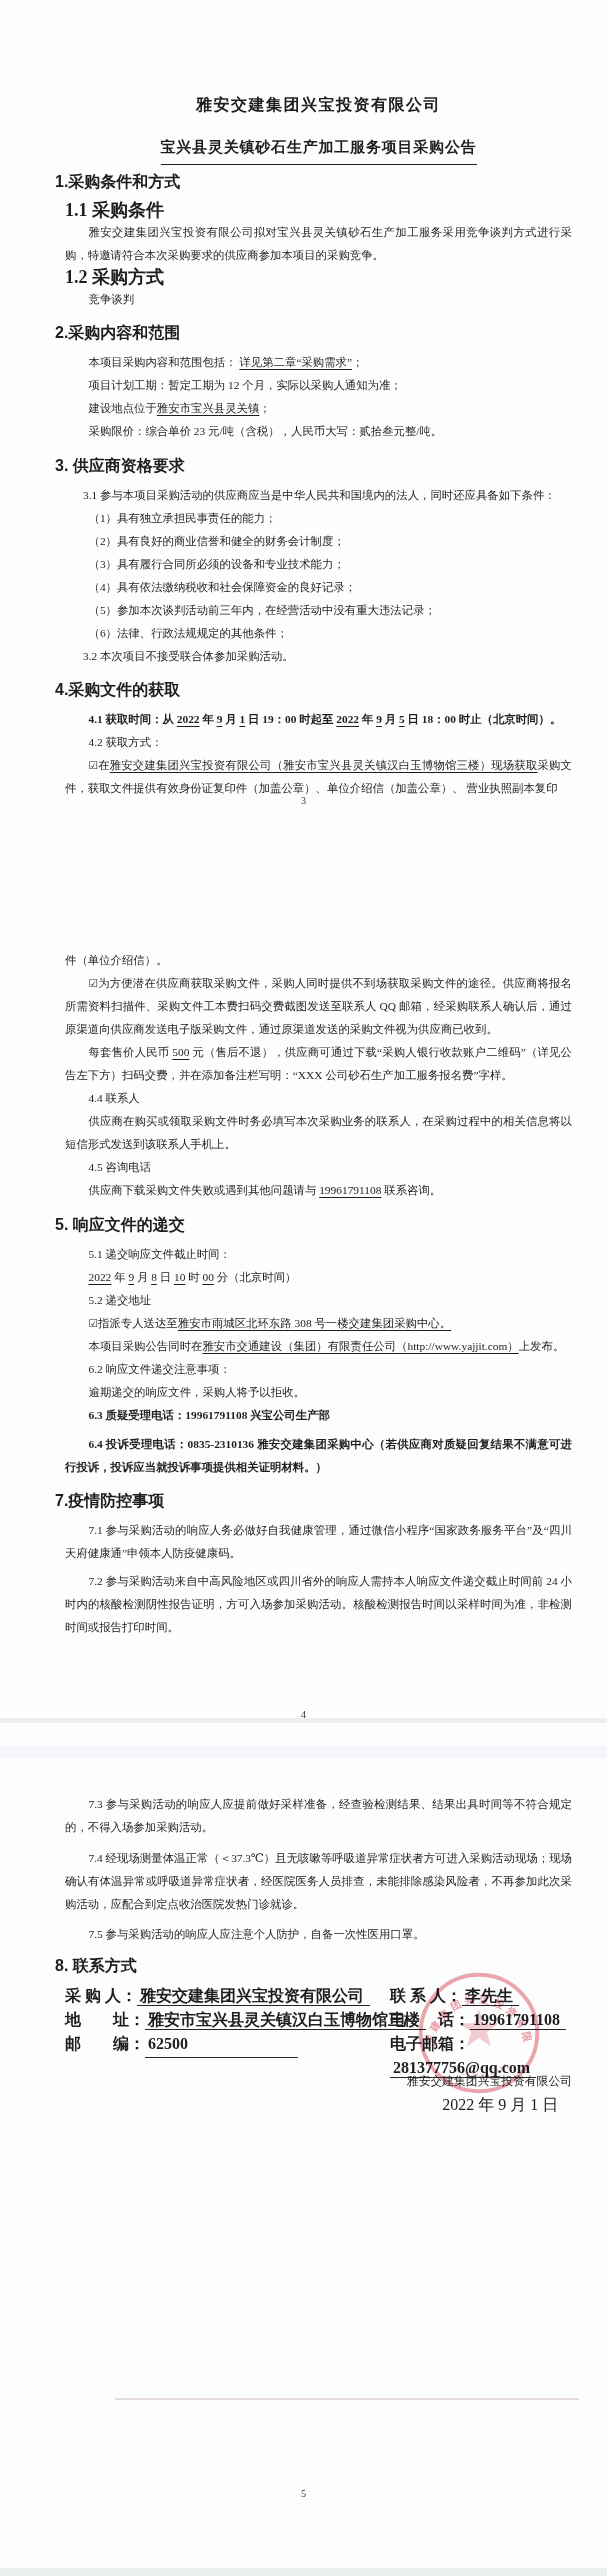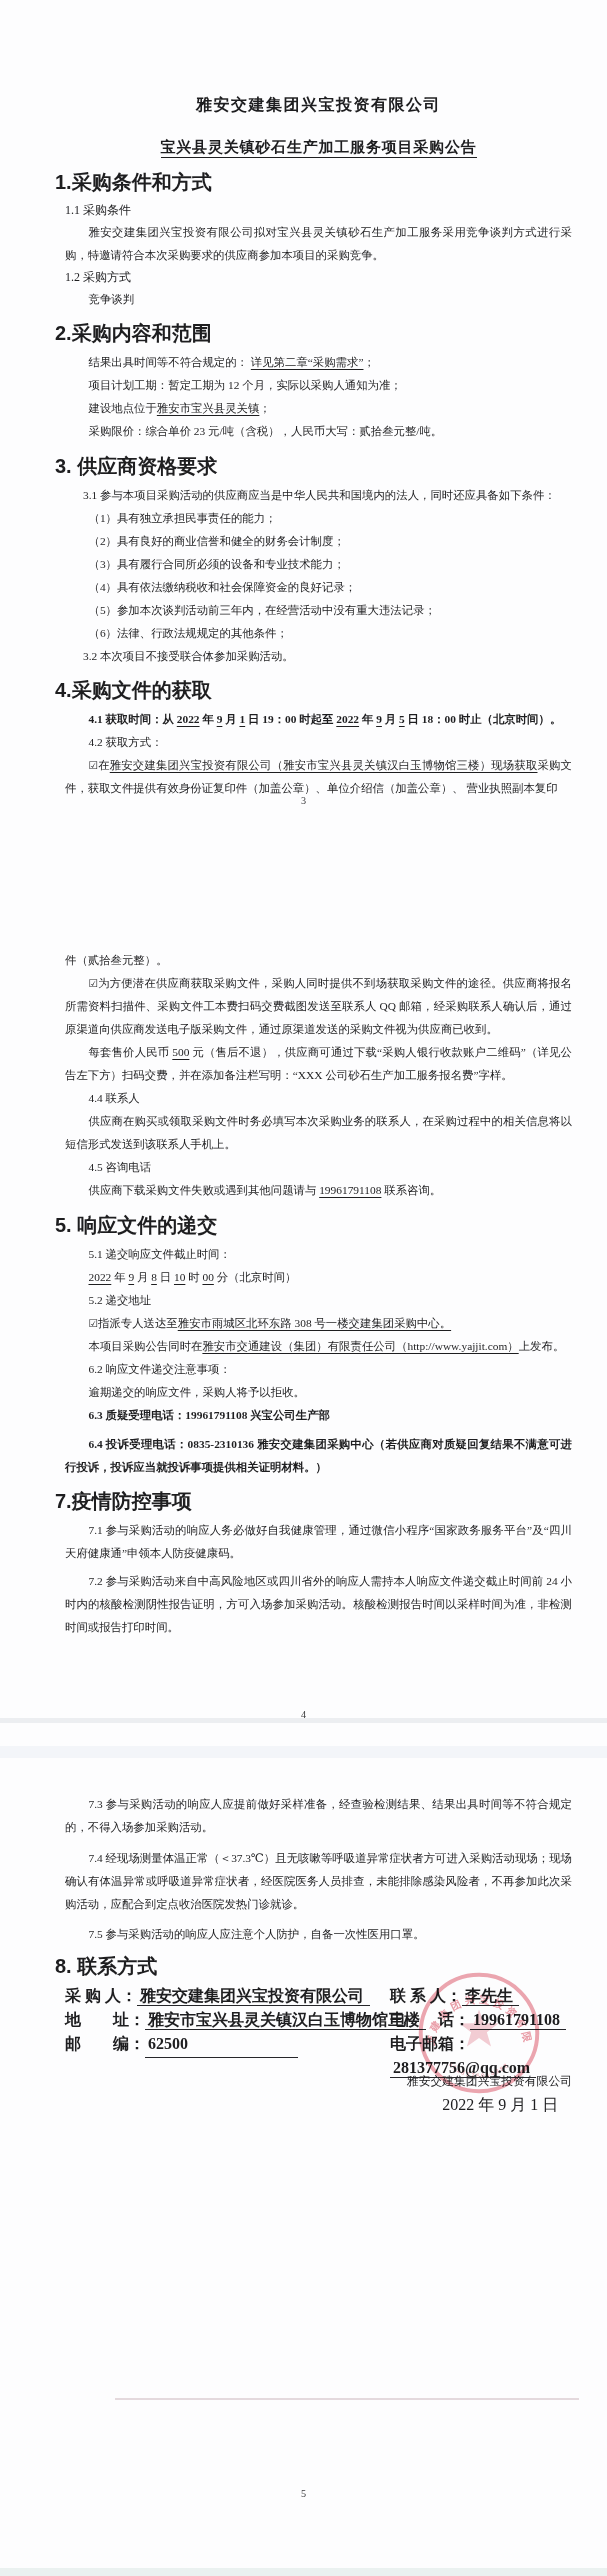--- a/index.html
+++ b/index.html
@@ -4,25 +4,25 @@
 <style>
   html,body{margin:0;padding:0;background:#fdfdfe;}
   body{width:607px;height:2576px;position:relative;font-family:"Liberation Serif","DejaVu Serif",serif;color:#1e1e20;}
   .page{position:absolute;left:0;width:607px;box-sizing:border-box;padding-left:65px;padding-right:35px;background:transparent;}
   #page3{top:0;height:835px;padding-top:93px;}
   #page4{top:835px;height:926px;padding-top:114px;}
   #page5{top:1761px;height:815px;padding-top:32px;}
   p{margin:0;font-size:11.4px;line-height:23px;text-align:justify;}
   .ind{text-indent:23.5px;}
   .ind15{text-indent:18px;}
-  .h1{font-family:"Liberation Sans","DejaVu Sans",sans-serif;font-weight:bold;font-size:20px;line-height:24px;margin:10.6px 0 6px -10px;text-align:left;}
-  .h2{font-weight:normal;font-size:12px;line-height:21px;}
+  .h1{font-family:"Liberation Sans","DejaVu Sans",sans-serif;font-weight:bold;font-size:16px;line-height:24px;margin:10.6px 0 6px -10px;text-align:left;}
+  .h2{font-weight:bold;font-size:18px;line-height:21px;}
   .doc-title{font-size:16px;font-weight:bold;text-align:center;letter-spacing:1.5px;line-height:23px;margin-bottom:20px;text-indent:0;}
   .doc-subtitle{font-size:15px;font-weight:bold;text-align:center;letter-spacing:0.8px;line-height:23px;margin-bottom:10.6px;text-indent:0;}
-  .doc-subtitle span{border-bottom:1.5px solid #1e1e20;padding-bottom:2px;}
+  .doc-subtitle span{border-bottom:1.5px solid #1e1e20;padding-bottom:9px;}
   .u{text-decoration:underline;text-underline-offset:3px;}
   .b{font-weight:bold;}
   .mt8{margin-top:6px;} .mt10{margin-top:7.6px;} .mt6{margin-top:4.6px;}
   .contact-row{position:relative;line-height:24px;font-size:16px;font-weight:bold;}
   .contact-col2{position:absolute;left:277px;top:0;margin-left:48px;}
   .uline{border-bottom:0.8px solid #26262a;padding:0 6px 0.8px 3px;}
   .uline.wide{display:inline-block;min-width:144px;}
   .sign{ text-align:right;font-size:11.8px;line-height:23px;}
   .sign-date{font-size:16px;padding-right:13.7px;}
   .pageno{position:absolute;left:0;width:607px;text-align:center;font-size:10.2px;color:#3a3a3c;}
@@ -42,21 +42,21 @@
   <p class="doc-title">雅安交建集团兴宝投资有限公司</p>
   <p class="doc-subtitle"><span>宝兴县灵关镇砂石生产加工服务项目采购公告</span></p>
 
   <p class="h1">1.采购条件和方式</p>
   <p class="h2">1.1 采购条件</p>
   <p class="ind">雅安交建集团兴宝投资有限公司拟对宝兴县灵关镇砂石生产加工服务采用竞争谈判方式进行采购，特邀请符合本次采购要求的供应商参加本项目的采购竞争。</p>
   <p class="h2">1.2 采购方式</p>
   <p class="ind">竞争谈判</p>
 
   <p class="h1">2.采购内容和范围</p>
-  <p class="ind"><span>结果出具时间等不符合规定的： </span><span class="u">详见第二章“采购需求”</span><span>；</span></p>
+  <p class="ind"><span>本项目采购内容和范围包括： </span><span class="u">详见第二章“采购需求”</span><span>；</span></p>
   <p class="ind">项目计划工期：暂定工期为 12 个月，实际以采购人通知为准；</p>
   <p class="ind"><span>建设地点位于</span><span class="u">雅安市宝兴县灵关镇</span><span>；</span></p>
   <p class="ind">采购限价：综合单价 23 元/吨（含税），人民币大写：贰拾叁元整/吨。</p>
 
   <p class="h1">3. 供应商资格要求</p>
   <p class="ind15">3.1 参与本项目采购活动的供应商应当是中华人民共和国境内的法人，同时还应具备如下条件：</p>
   <p class="ind">（1）具有独立承担民事责任的能力；</p>
   <p class="ind">（2）具有良好的商业信誉和健全的财务会计制度；</p>
   <p class="ind">（3）具有履行合同所必须的设备和专业技术能力；</p>
   <p class="ind">（4）具有依法缴纳税收和社会保障资金的良好记录；</p>
@@ -64,21 +64,21 @@
   <p class="ind">（6）法律、行政法规规定的其他条件；</p>
   <p class="ind15">3.2 本次项目不接受联合体参加采购活动。</p>
 
   <p class="h1">4.采购文件的获取</p>
   <p class="ind b"><span>4.1 获取时间：从 </span><span class="u">2022</span><span> 年 </span><span class="u">9</span><span> 月 </span><span class="u">1</span><span> 日 19：00 时起至 </span><span class="u">2022</span><span> 年 </span><span class="u">9</span><span> 月 </span><span class="u">5</span><span> 日 18：00 时止（北京时间）。</span></p>
   <p class="ind">4.2 获取方式：</p>
   <p class="ind"><span class="chk">☑</span><span>在</span><span class="u">雅安交建集团兴宝投资有限公司（雅安市宝兴县灵关镇汉白玉博物馆三楼）现场获取</span><span>采购文件，获取文件提供有效身份证复印件（加盖公章）、单位介绍信（加盖公章）、 营业执照副本复印</span></p>
 </div>
 
 <div class="page" id="page4">
-  <p>件（贰拾叁元整）。</p>
+  <p>件（单位介绍信）。</p>
   <p class="ind"><span class="chk">☑</span><span>为方便潜在供应商获取采购文件，采购人同时提供不到场获取采购文件的途径。供应商将报名所需资料扫描件、采购文件工本费扫码交费截图发送至联系人 QQ 邮箱，经采购联系人确认后，通过原渠道向供应商发送电子版采购文件，通过原渠道发送的采购文件视为供应商已收到。</span></p>
   <p class="ind"><span>每套售价人民币 </span><span class="u">500</span><span> 元（售后不退），供应商可通过下载“采购人银行收款账户二维码”（详见公告左下方）扫码交费，并在添加备注栏写明：“XXX 公司砂石生产加工服务报名费”字样。</span></p>
   <p class="ind">4.4 联系人</p>
   <p class="ind">供应商在购买或领取采购文件时务必填写本次采购业务的联系人，在采购过程中的相关信息将以短信形式发送到该联系人手机上。</p>
   <p class="ind">4.5 咨询电话</p>
   <p class="ind"><span>供应商下载采购文件失败或遇到其他问题请与 </span><span class="u">19961791108</span><span> 联系咨询。</span></p>
 
   <p class="h1">5. 响应文件的递交</p>
   <p class="ind">5.1 递交响应文件截止时间：</p>
   <p class="ind"><span class="u">2022</span><span> 年 </span><span class="u">9</span><span> 月 </span><span class="u">8</span><span> 日 </span><span class="u">10</span><span> 时 </span><span class="u">00</span><span> 分（北京时间）</span></p>

